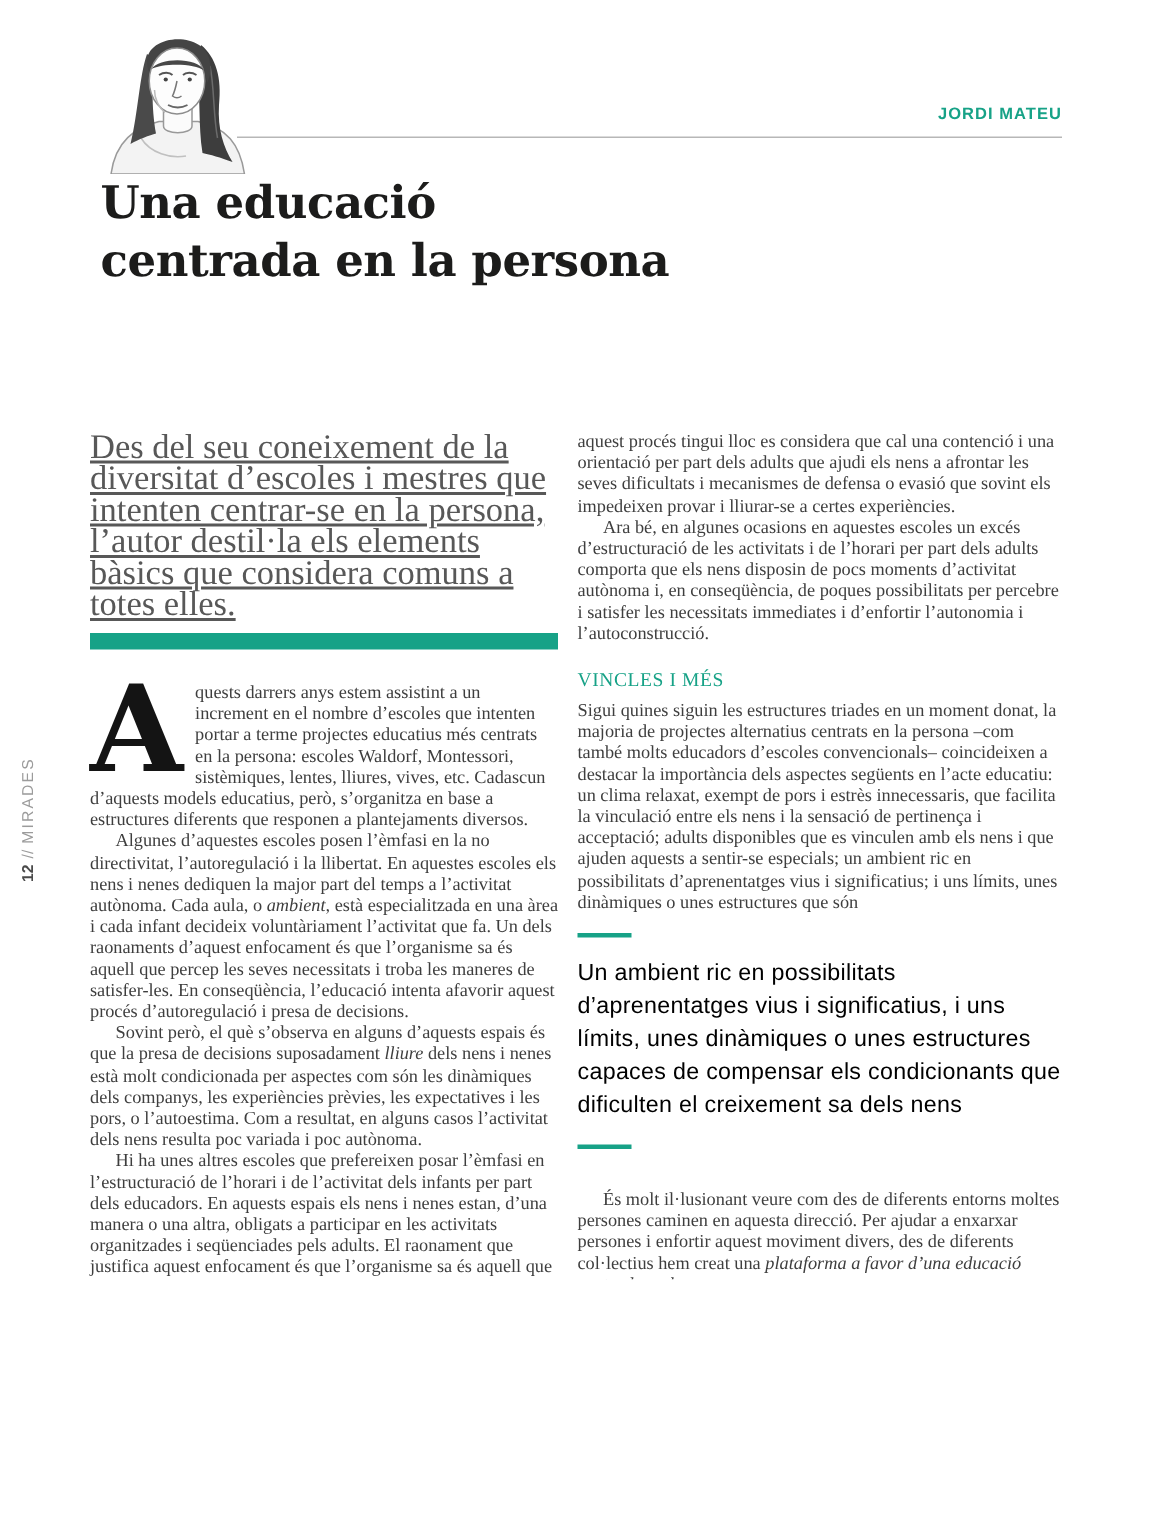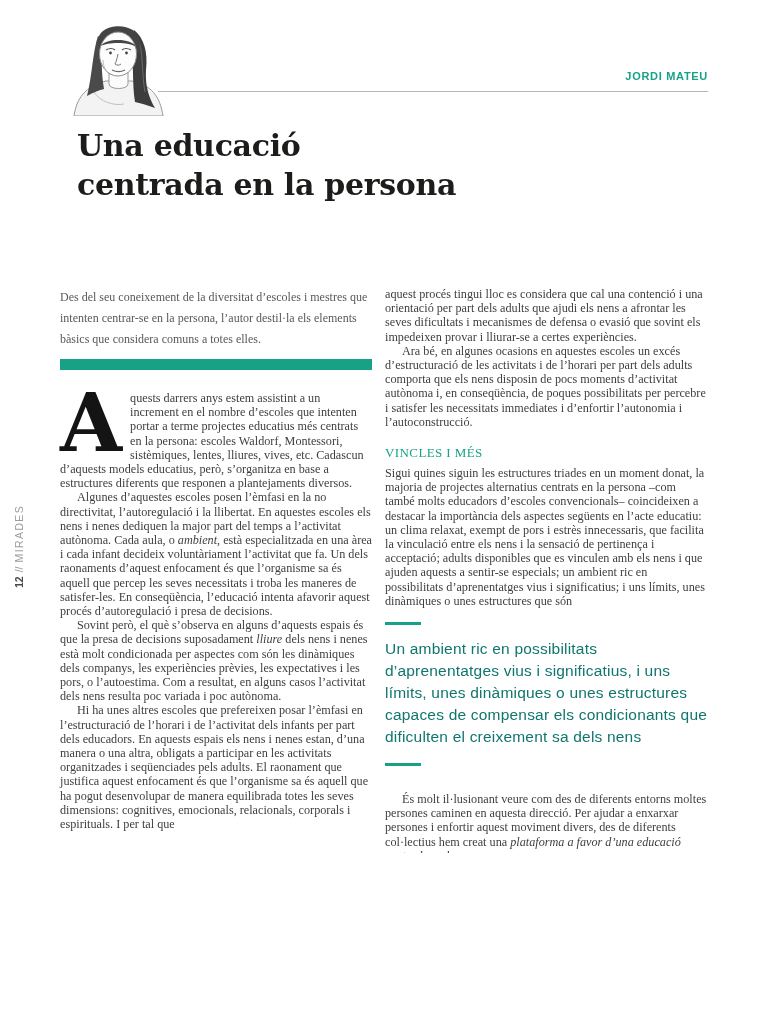--- a/index.html
+++ b/index.html
@@ -5,47 +5,47 @@
   html,body{margin:0;padding:0;background:#ffffff;}
   .page{position:relative;width:768px;height:853px;background:#ffffff;overflow:hidden;
         font-family:"Liberation Sans",sans-serif;}
 
   
   .portrait{position:absolute;left:56px;top:14px;width:124px;height:102px;}
   .author-label{position:absolute;top:70px;right:60px;font-size:11px;font-weight:bold;
                 letter-spacing:.7px;color:#17A287;}
   .header-rule{position:absolute;left:158px;right:60px;top:91px;border-top:1px solid #b7b7b7;}
 
-  .title{position:absolute;left:59px;top:108px;margin:18px;
+  .title{position:absolute;left:59px;top:108px;margin:8px;
          font-family:"DejaVu Serif",serif;font-weight:700;font-size:30px;line-height:39px;
          letter-spacing:-.3px;color:#1c1c1b;}
   .title span{display:block;}
 
   
   .columns{position:absolute;left:60px;top:287px;width:648px;display:flex;gap:13px;}
   .col.left{width:312px;}
   .col.right{width:323px;}
 
-  .intro{margin:0;font-family:"Liberation Serif",serif;font-size:12px;line-height:21px;
-         color:#585858;}
+  .intro{margin:0;font-family:"Liberation Serif",serif;font-size:23px;line-height:21px;
+         color:#585858;text-decoration:underline;}
   .intro-bar{width:312px;height:11px;background:#17A287;margin:9px 0 21px 0;}
 
   .body-para{margin:0;font-family:"Liberation Serif",serif;font-size:12.2px;line-height:14.2px;
              color:#3e3e3e;}
   .body-para.indent{text-indent:17px;}
   .dropcap{float:left;font-family:"DejaVu Serif",serif;font-weight:700;font-size:80px;
            line-height:58px;margin:3px 8px 2px 0;color:#141414;}
 
   .col-heading{font-size:13px;color:#17A287;letter-spacing:.4px;margin:16px 0 5px 0;font-family:Liberation Serif, serif;}
 
   .pullquote{margin:8px 0 26px 0;}
   .pq-rule{width:36px;height:3px;background:#17A287;}
   .pq-rule.top{margin:14px 0 13px 0;}
   .pq-rule.bottom{margin:15px 0 0 0;}
-  .pq-text{font-size:15.5px;line-height:22px;color:#0f766e;letter-spacing:.2px;}
+  .pq-text{font-size:15.5px;line-height:22px;color:#000000;letter-spacing:.2px;}
 
   
   .sidebar-label{position:absolute;left:13px;top:588px;transform:rotate(-90deg);
                  transform-origin:0 0;white-space:nowrap;font-size:10.5px;color:#9b9b9b;}
   .sidebar-label .num{font-weight:bold;color:#4a4a4a;margin-right:4px;}
   .sidebar-label .sep{margin-right:4px;}
   .sidebar-label .section{letter-spacing:1.4px;}
 
   
   .footer-rule{position:absolute;left:36px;right:36px;top:933px;border-top:1px solid #9c9c9c;}

